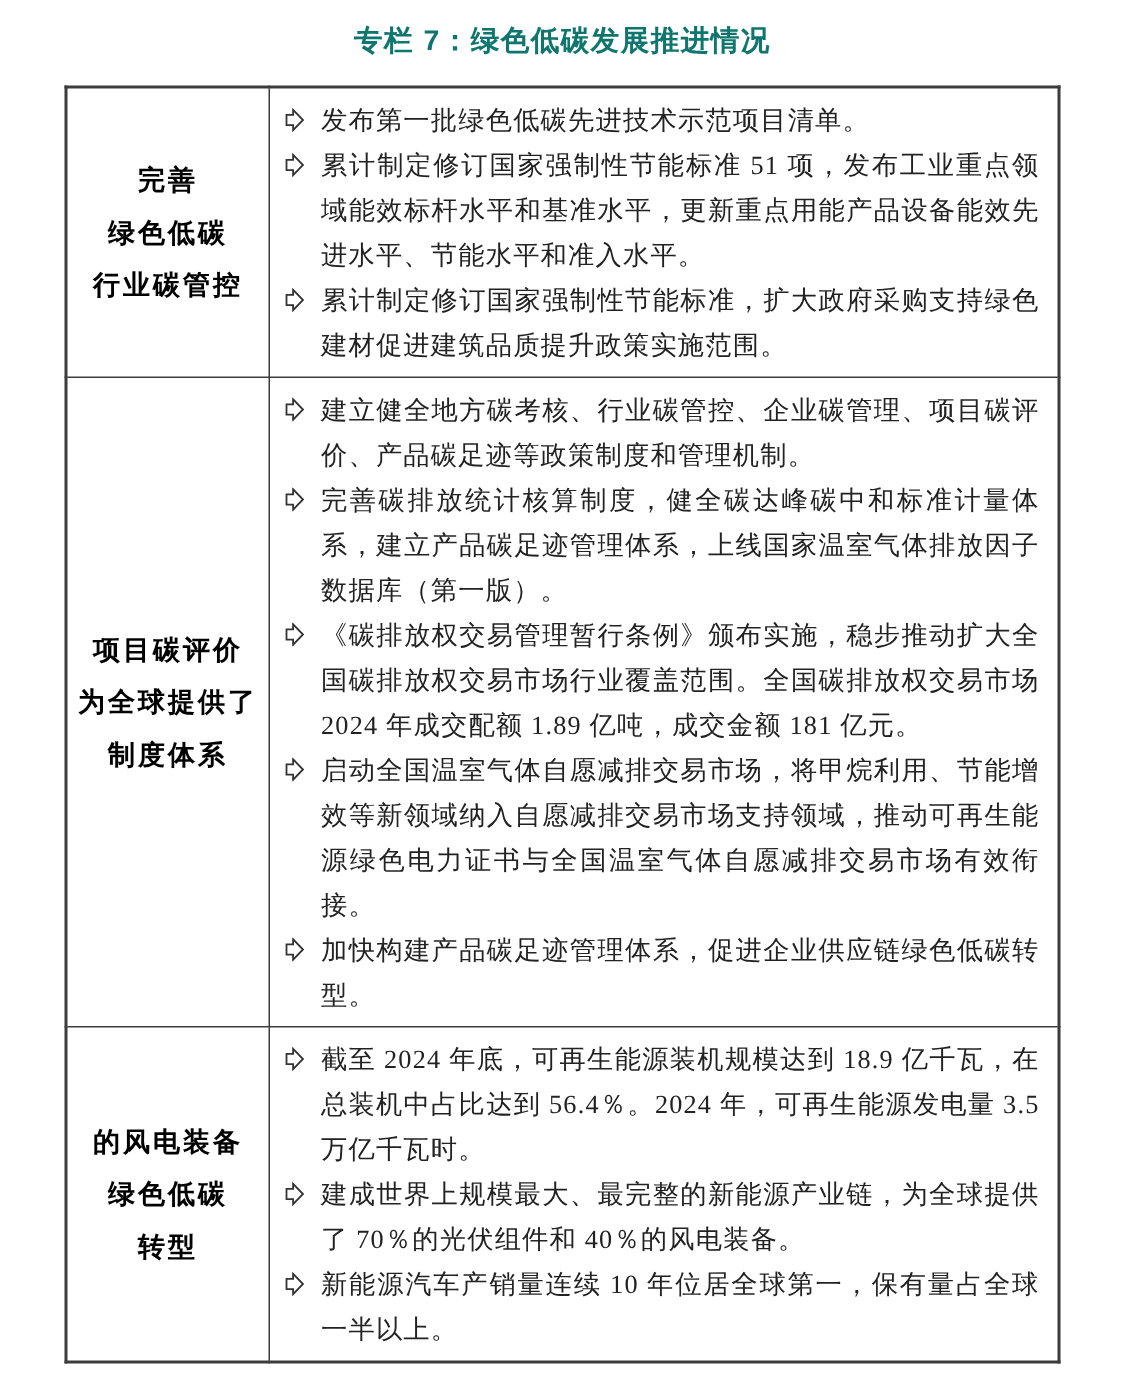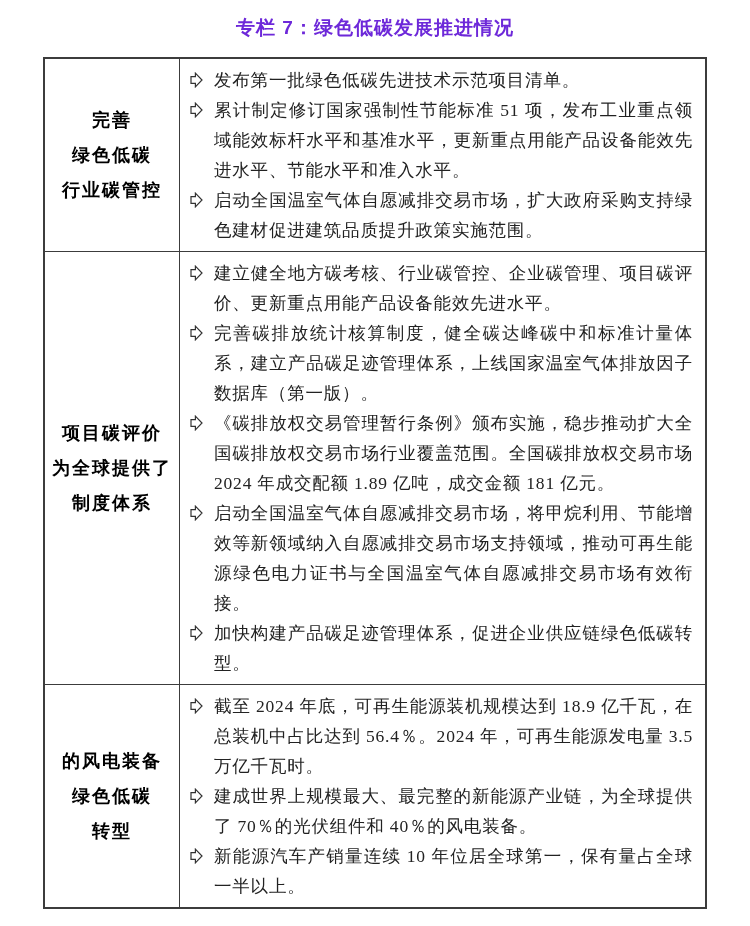--- a/index.html
+++ b/index.html
@@ -14,21 +14,21 @@
     overflow: hidden;
     font-family: "Liberation Serif", "DejaVu Serif", serif;
     color: #1f1f1f;
   }
   .page-title {
     text-align: center;
     font-family: "Liberation Sans", "DejaVu Sans", sans-serif;
     font-weight: bold;
     font-size: 19px;
     letter-spacing: 1px;
-    color: #6d28d9;
+    color: #0f766e;
     padding-top: 15px;
     height: 26px;
     line-height: 26px;
   }
   table.box-table {
     border-collapse: collapse;
     table-layout: fixed;
     width: 664px;
     margin: 16px auto 0 auto;
     background: #ffffff;
@@ -107,37 +107,37 @@
               </span><span>发布第一批绿色低碳先进技术示范项目清单。</span></li>
             <li class="bullet-item"><span class="arrow-icon">
                 <svg width="13" height="16" viewBox="0 0 13 16" xmlns="http://www.w3.org/2000/svg">
                   <path d="M1 4.6 L5.4 4.6 L5.4 1.2 L12 8 L5.4 14.8 L5.4 11.4 L1 11.4 Z" fill="none" stroke="#333333" stroke-width="1.2" stroke-linejoin="miter"></path>
                 </svg>
               </span><span>累计制定修订国家强制性节能标准 51 项，发布工业重点领域能效标杆水平和基准水平，更新重点用能产品设备能效先进水平、节能水平和准入水平。</span></li>
             <li class="bullet-item"><span class="arrow-icon">
                 <svg width="13" height="16" viewBox="0 0 13 16" xmlns="http://www.w3.org/2000/svg">
                   <path d="M1 4.6 L5.4 4.6 L5.4 1.2 L12 8 L5.4 14.8 L5.4 11.4 L1 11.4 Z" fill="none" stroke="#333333" stroke-width="1.2" stroke-linejoin="miter"></path>
                 </svg>
-              </span><span>启动全国温室气体自愿减排交易市场，扩大政府采购支持绿色建材促进建筑品质提升政策实施范围。</span></li>
+              </span><span>累计制定修订国家强制性节能标准，扩大政府采购支持绿色建材促进建筑品质提升政策实施范围。</span></li>
           </ul>
         </td>
       </tr>
       <tr>
         <th class="row-header">
           <div class="header-line">项目碳评价</div>
           <div class="header-line">为全球提供了</div>
           <div class="header-line">制度体系</div>
         </th>
         <td class="row-content">
           <ul class="bullet-list">
             <li class="bullet-item"><span class="arrow-icon">
                 <svg width="13" height="16" viewBox="0 0 13 16" xmlns="http://www.w3.org/2000/svg">
                   <path d="M1 4.6 L5.4 4.6 L5.4 1.2 L12 8 L5.4 14.8 L5.4 11.4 L1 11.4 Z" fill="none" stroke="#333333" stroke-width="1.2" stroke-linejoin="miter"></path>
                 </svg>
-              </span><span>建立健全地方碳考核、行业碳管控、企业碳管理、项目碳评价、更新重点用能产品设备能效先进水平。</span></li>
+              </span><span>建立健全地方碳考核、行业碳管控、企业碳管理、项目碳评价、产品碳足迹等政策制度和管理机制。</span></li>
             <li class="bullet-item"><span class="arrow-icon">
                 <svg width="13" height="16" viewBox="0 0 13 16" xmlns="http://www.w3.org/2000/svg">
                   <path d="M1 4.6 L5.4 4.6 L5.4 1.2 L12 8 L5.4 14.8 L5.4 11.4 L1 11.4 Z" fill="none" stroke="#333333" stroke-width="1.2" stroke-linejoin="miter"></path>
                 </svg>
               </span><span>完善碳排放统计核算制度，健全碳达峰碳中和标准计量体系，建立产品碳足迹管理体系，上线国家温室气体排放因子数据库（第一版）。</span></li>
             <li class="bullet-item"><span class="arrow-icon">
                 <svg width="13" height="16" viewBox="0 0 13 16" xmlns="http://www.w3.org/2000/svg">
                   <path d="M1 4.6 L5.4 4.6 L5.4 1.2 L12 8 L5.4 14.8 L5.4 11.4 L1 11.4 Z" fill="none" stroke="#333333" stroke-width="1.2" stroke-linejoin="miter"></path>
                 </svg>
               </span><span>《碳排放权交易管理暂行条例》颁布实施，稳步推动扩大全国碳排放权交易市场行业覆盖范围。全国碳排放权交易市场 2024 年成交配额 1.89 亿吨，成交金额 181 亿元。</span></li>

